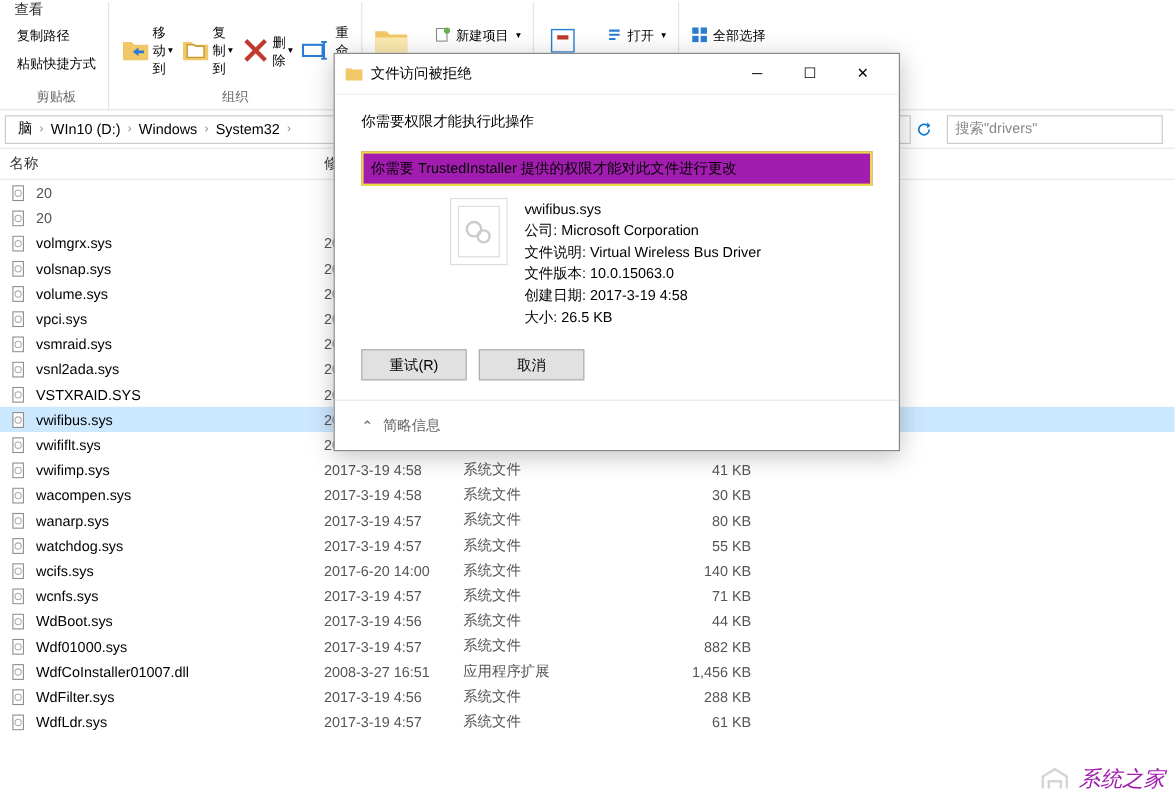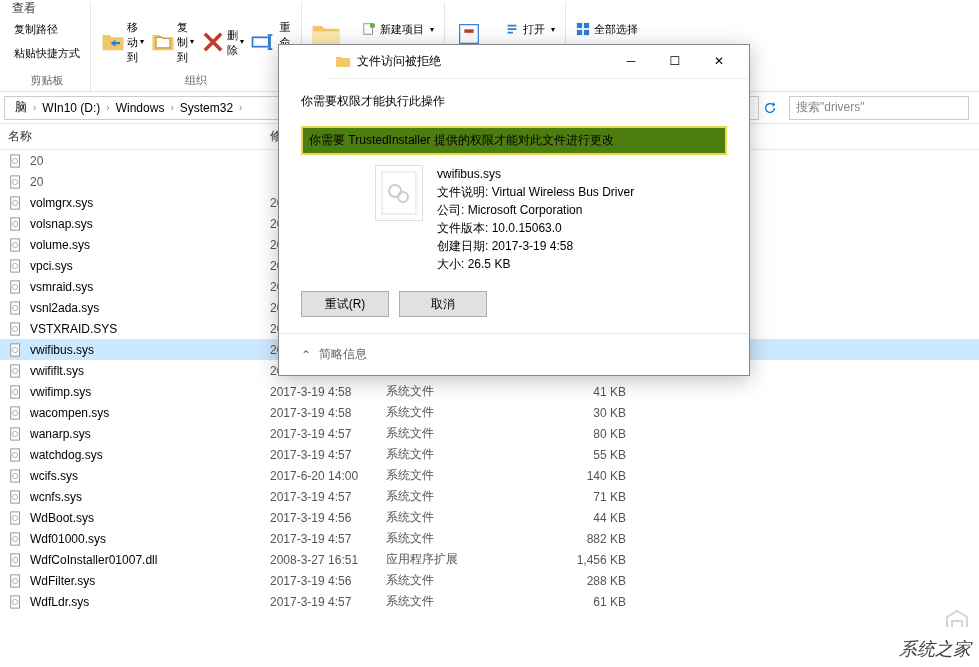--- a/index.html
+++ b/index.html
@@ -39,36 +39,36 @@
 .file-row { height: 21px; display: flex; align-items: center; padding-left: 8px; cursor: pointer; }
 .file-row.selected { background: #cce8ff; }
 .file-icon { width: 16px; height: 16px; margin-right: 6px; display: inline-flex; align-items: center; justify-content: center; }
 .fname { width: 240px; }
 .fdate { width: 116px; color: #555; }
 .ftype { width: 150px; color: #555; }
 .fsize { width: 100px; text-align: right; padding-right: 10px; color: #555; }
 
 
 .dialog { position: absolute; left: 278px; top: 44px; width: 472px; background: #fff; border: 1px solid #888; box-shadow: 0 4px 20px rgba(0,0,0,0.25); }
-.dialog-title { height: 34px; display: flex; align-items: center; padding: 0 8px; border-bottom: 1px solid #eee; margin-left: 48px; }
+.dialog-title { height: 34px; display: flex; align-items: center; padding: 0 8px; border-bottom: 1px solid #eee; }
 .dlg-ic { width: 16px; height: 16px; margin-right: 6px; }
 .dlg-title-text { flex: 1; font-size: 12px; }
 .dlg-win-btn { width: 44px; height: 30px; display: flex; align-items: center; justify-content: center; cursor: pointer; font-family: "Segoe UI Symbol"; }
 .dialog-body { padding: 14px 22px 16px; }
 .dlg-msg { font-size: 12px; margin-bottom: 16px; }
-.dlg-highlight { border: 2px solid #e8d94a; background: #4d7c0f; padding: 4px 6px; font-size: 12px; margin-bottom: 10px; }
+.dlg-highlight { border: 2px solid #e8d94a; background: #a21caf; padding: 4px 6px; font-size: 12px; margin-bottom: 10px; }
 .dlg-file-info { display: flex; gap: 14px; padding-left: 74px; }
 .dlg-file-icon { width: 48px; height: 56px; border: 1px solid #ddd; display: flex; align-items: center; justify-content: center; color: #bbb; flex-shrink: 0; }
 .dlg-file-details { font-size: 12px; line-height: 1.5; }
 .dlg-buttons { display: flex; gap: 10px; margin-top: 18px; }
 .dlg-btn { width: 88px; height: 26px; border: 1px solid #adadad; background: #e1e1e1; font-size: 12px; cursor: pointer; }
 .dlg-footer { border-top: 1px solid #e8e8e8; padding: 12px 22px; display: flex; align-items: center; gap: 8px; color: #666; font-size: 12px; cursor: pointer; }
 
 
-.watermark { position: absolute; right: 8px; bottom: 6px; color: #404040; font-size: 18px; font-style: italic; display: flex; align-items: flex-end; gap: 6px; flex-direction: column; }
+.watermark { position: absolute; right: 8px; bottom: 6px; color: #a21caf; font-size: 18px; font-style: italic; display: flex; align-items: center; gap: 6px; }
 
 
 svg { display: block; }
 </style>
 </head>
 <body>
 
 <div class="ribbon">
   <span class="tab-label">查看</span>
 
@@ -509,22 +509,22 @@
     <div class="dlg-file-info">
       <div class="dlg-file-icon">
         <svg width="36" height="44" viewBox="0 0 36 44">
             <rect x="1" y="1" width="34" height="42" fill="#fff" stroke="#ddd"></rect>
             <circle cx="14" cy="20" r="6" fill="none" stroke="#ccc" stroke-width="2"></circle>
             <circle cx="22" cy="26" r="5" fill="none" stroke="#ccc" stroke-width="2"></circle>
           </svg>
       </div>
       <div class="dlg-file-details">
         <div>vwifibus.sys</div>
+        <div><span>公司:</span> <span>Microsoft Corporation</span></div>
         <div><span>文件说明:</span> <span>Virtual Wireless Bus Driver</span></div>
-        <div><span>公司:</span> <span>Microsoft Corporation</span></div>
         <div><span>文件版本:</span> <span>10.0.15063.0</span></div>
         <div><span>创建日期:</span> <span>2017-3-19 4:58</span></div>
         <div><span>大小:</span> <span>26.5 KB</span></div>
       </div>
     </div>
     <div class="dlg-buttons">
       <button class="dlg-btn">重试(R)</button>
       <button class="dlg-btn">取消</button>
     </div>
   </div>

